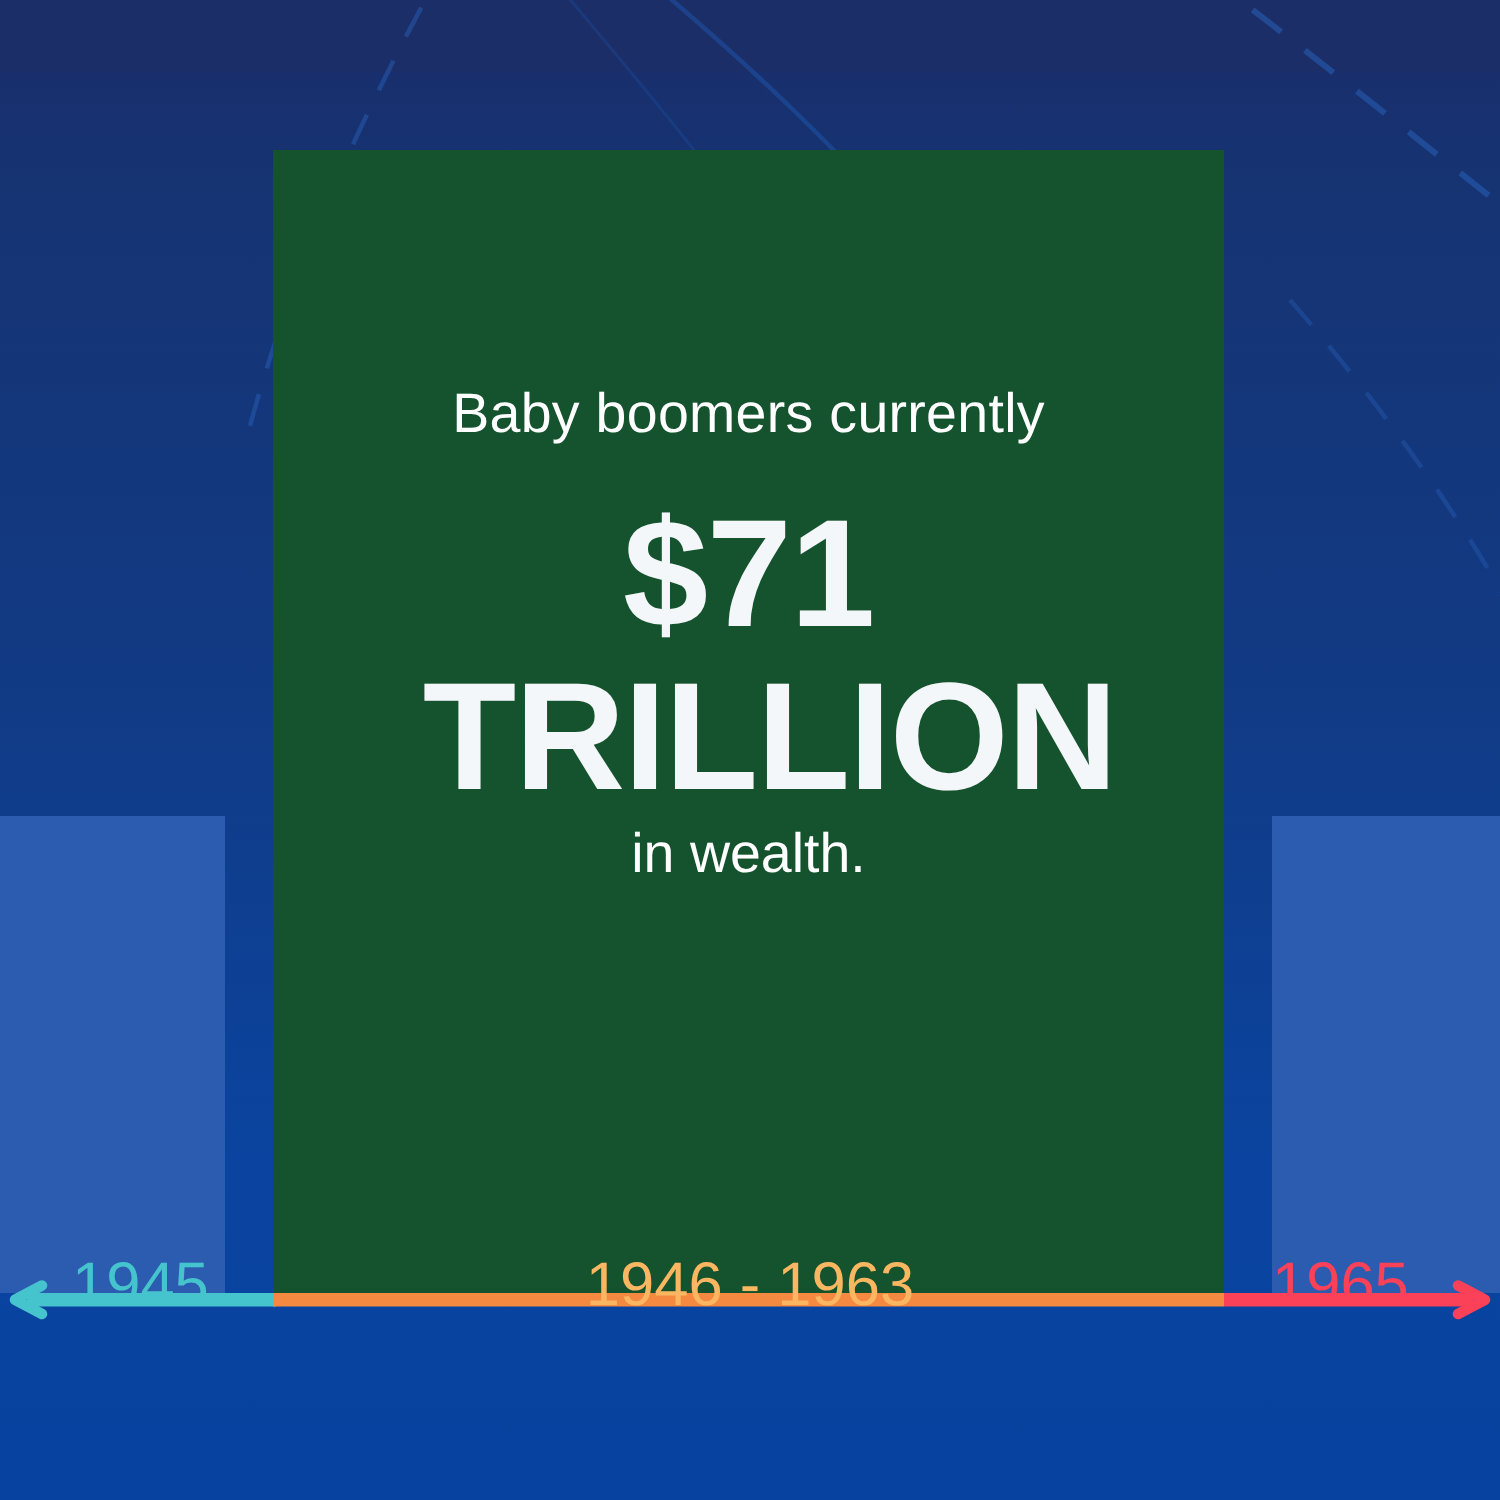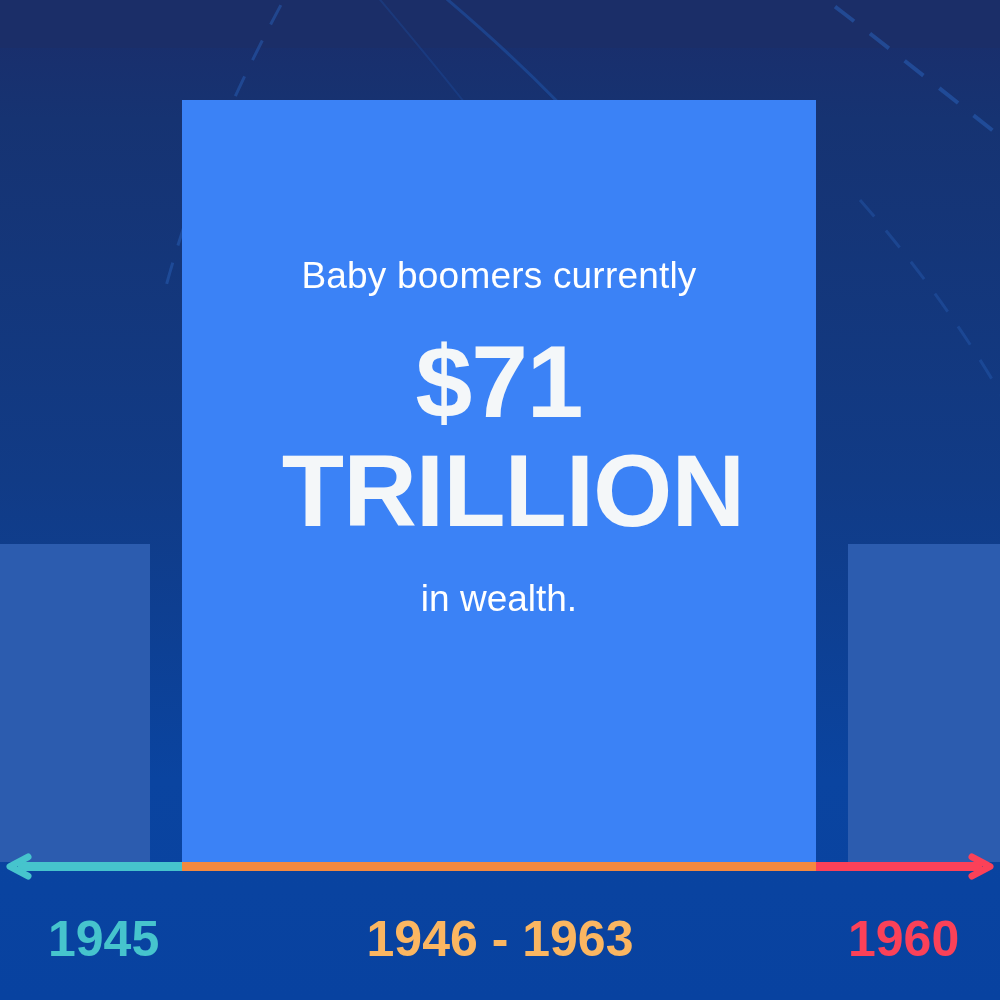--- a/index.html
+++ b/index.html
@@ -49,21 +49,21 @@
   .flank-left  { left: 0;   width: 150px; }
   .flank-right { left: 848px; width: 152px; }
 
   
   .card {
     position: absolute;
     left: 182px;
     top: 100px;
     width: 634px;
     height: 762px;
-    background: #3b82f6;
+    background: #14532d;
     box-sizing: border-box;
     display: flex;
     flex-direction: column;
     align-items: center;
     justify-content: flex-start;
     padding-top: 148px;
   }
   .card-lead {
     color: #ffffff;
     font-size: 37px;
@@ -91,21 +91,20 @@
     letter-spacing: -1px;
     margin-top: 6px;
     margin-left: 28px;
   }
   .card-tail {
     color: #ffffff;
     font-size: 37px;
     font-weight: 300;
     line-height: 1.4;
     text-align: center;
-    margin-top: 30px;
   }
 
   
   .axis-line {
     position: absolute;
     height: 9px;
     top: 862px;
   }
   .axis-left  { left: 18px;  width: 166px; background: #46c4cd; }
   .axis-mid   { left: 182px; width: 634px; background: #f4893f; }
@@ -115,23 +114,23 @@
     position: absolute;
     top: 852px;
     width: 30px;
     height: 29px;
   }
   .arrow-left  { left: 2px; }
   .arrow-right { left: 968px; }
 
   .year {
     position: absolute;
-    top: 914px;
-    font-size: 50px;
-    font-weight: 700;
+    top: 836px;
+    font-size: 41px;
+    font-weight: 400;
     line-height: 1;
     white-space: nowrap;
   }
   .year-start { left: 48px;  color: #46c4cd; }
   .year-span  { left: 0; width: 1000px; text-align: center; color: #fbb661; }
   .year-end   { left: 848px; color: #fb4158; }
 </style>
 </head>
 <body>
 
@@ -168,15 +167,15 @@
 
   <svg class="arrow-head arrow-left" viewBox="0 0 30 29">
     <path d="M 26 5 L 8 14.5 L 26 24" stroke="#46c4cd" stroke-width="7" fill="none" stroke-linecap="round" stroke-linejoin="round"></path>
   </svg>
   <svg class="arrow-head arrow-right" viewBox="0 0 30 29">
     <path d="M 4 5 L 22 14.5 L 4 24" stroke="#fb4158" stroke-width="7" fill="none" stroke-linecap="round" stroke-linejoin="round"></path>
   </svg>
 
   <div class="year year-start">1945</div>
   <div class="year year-span">1946 - 1963</div>
-  <div class="year year-end">1960</div>
+  <div class="year year-end">1965</div>
 
 </div>
 
 </body></html>

